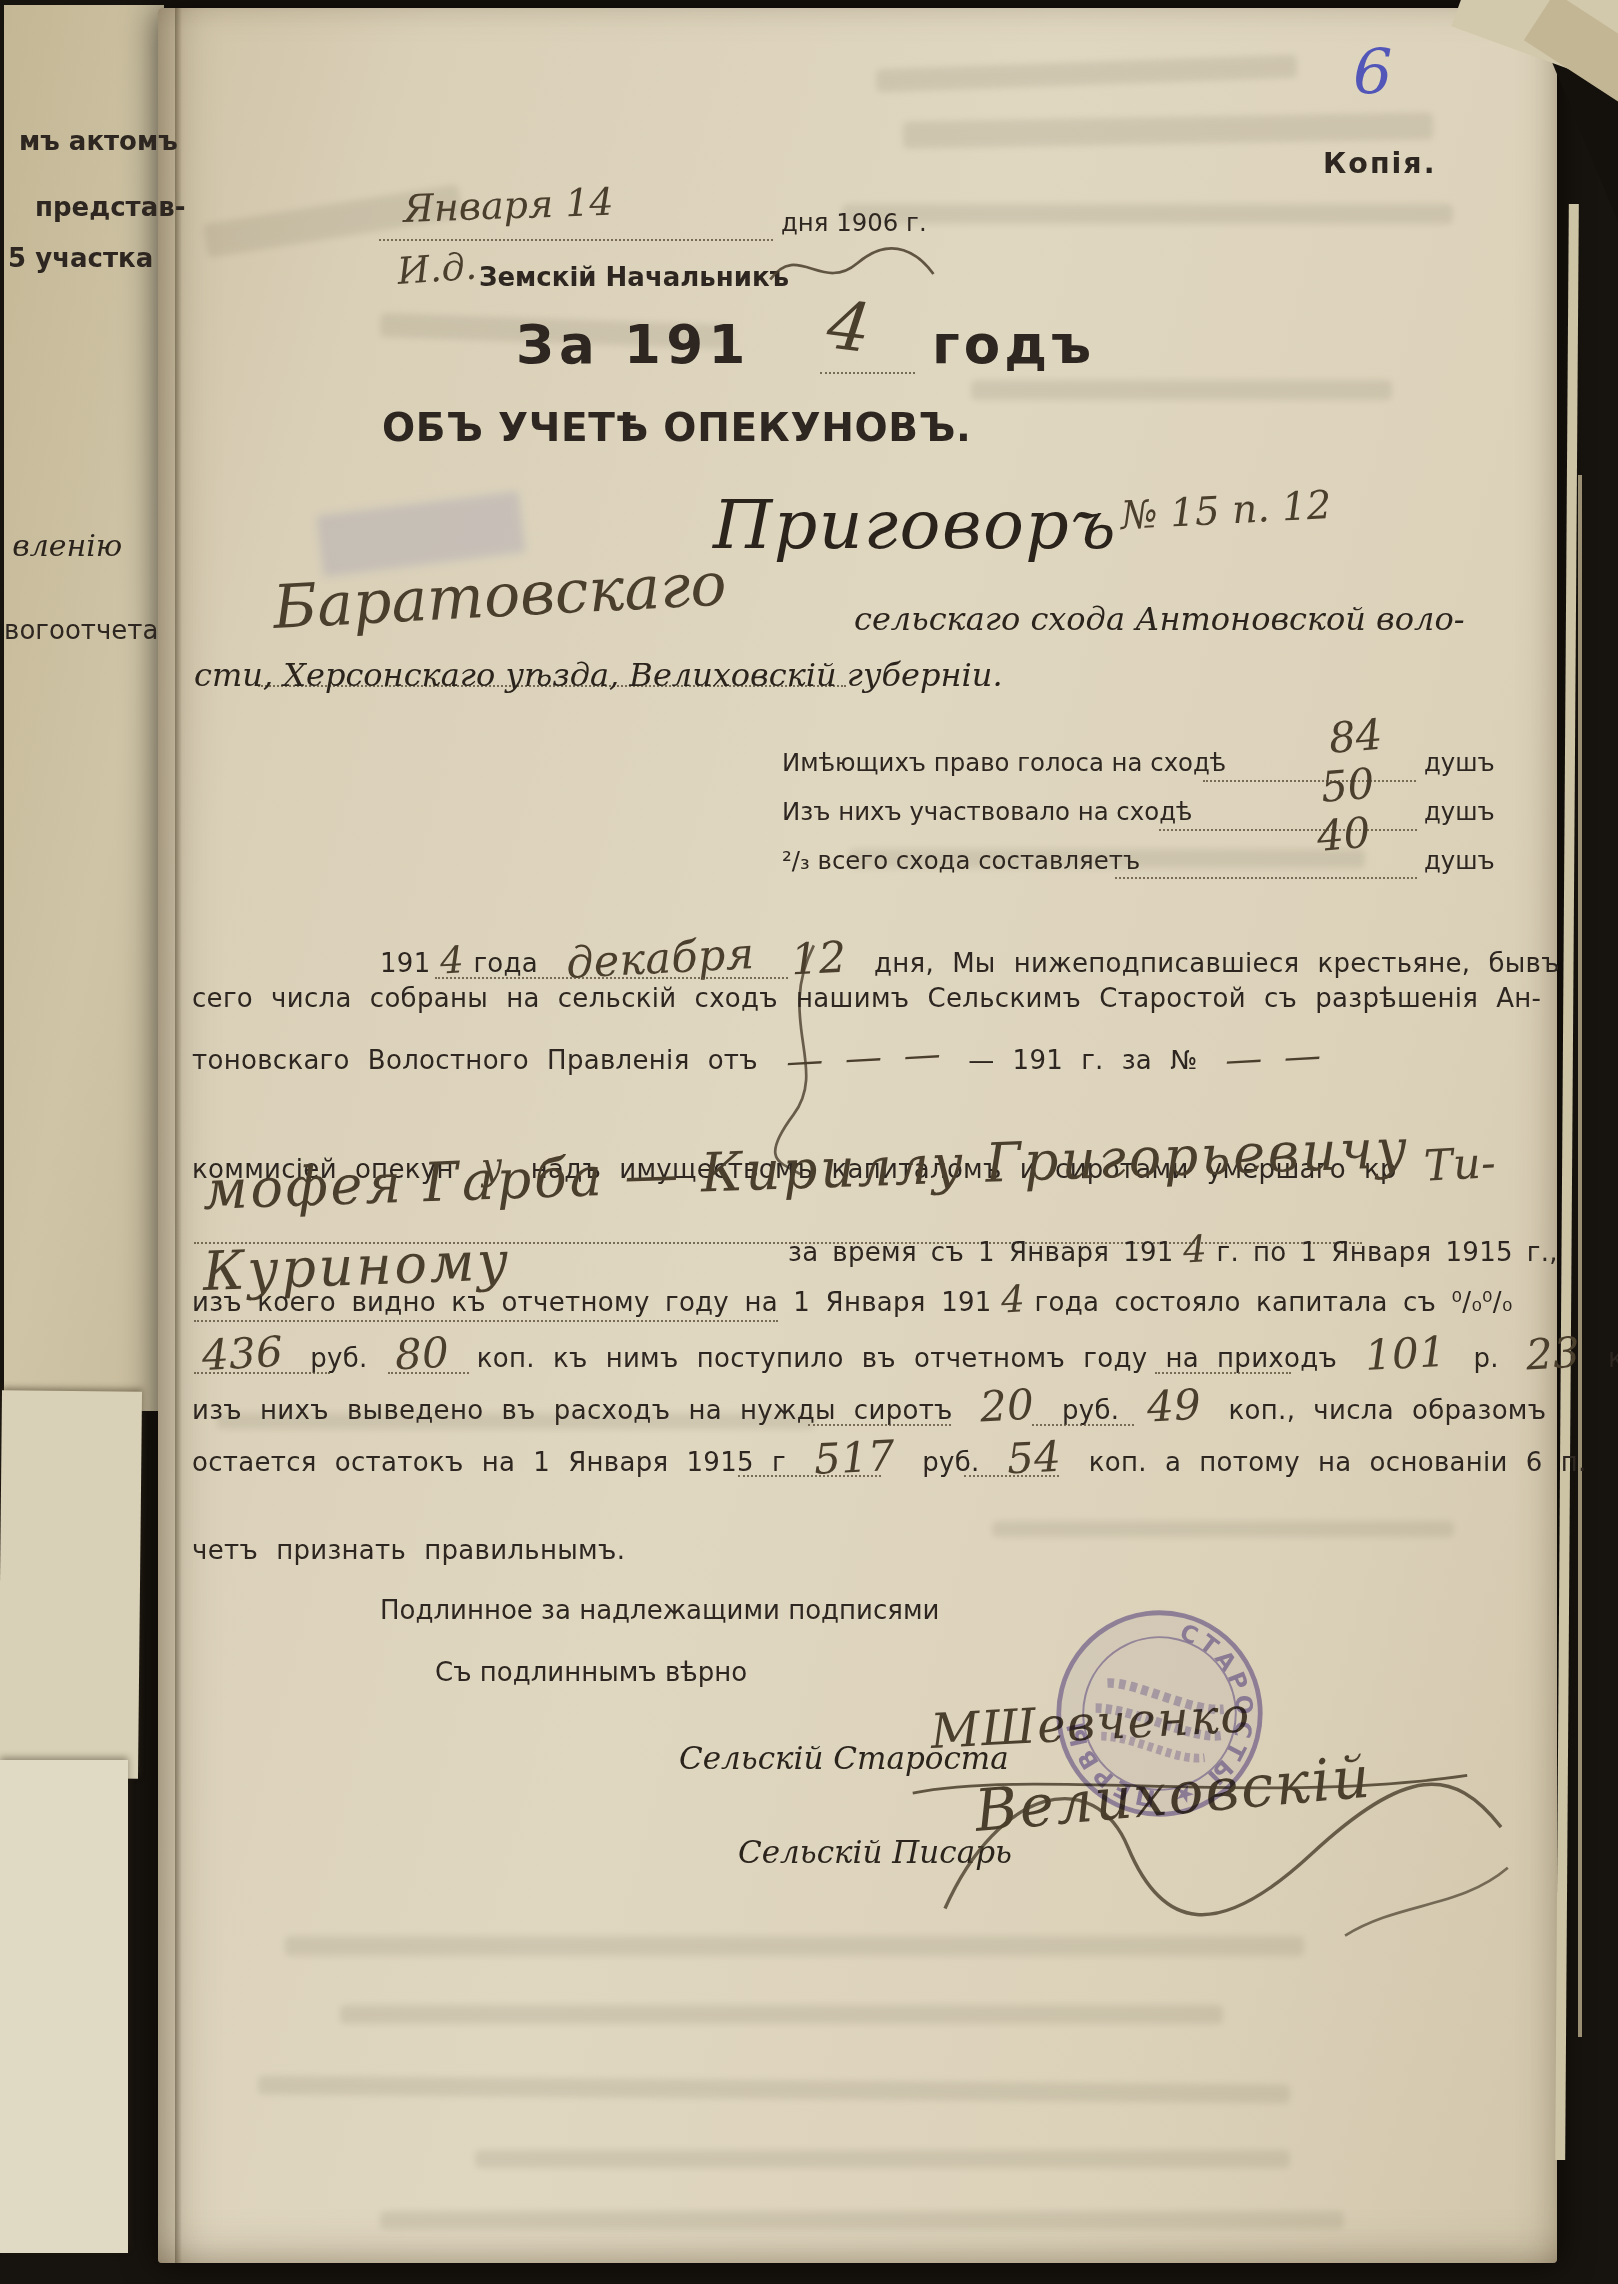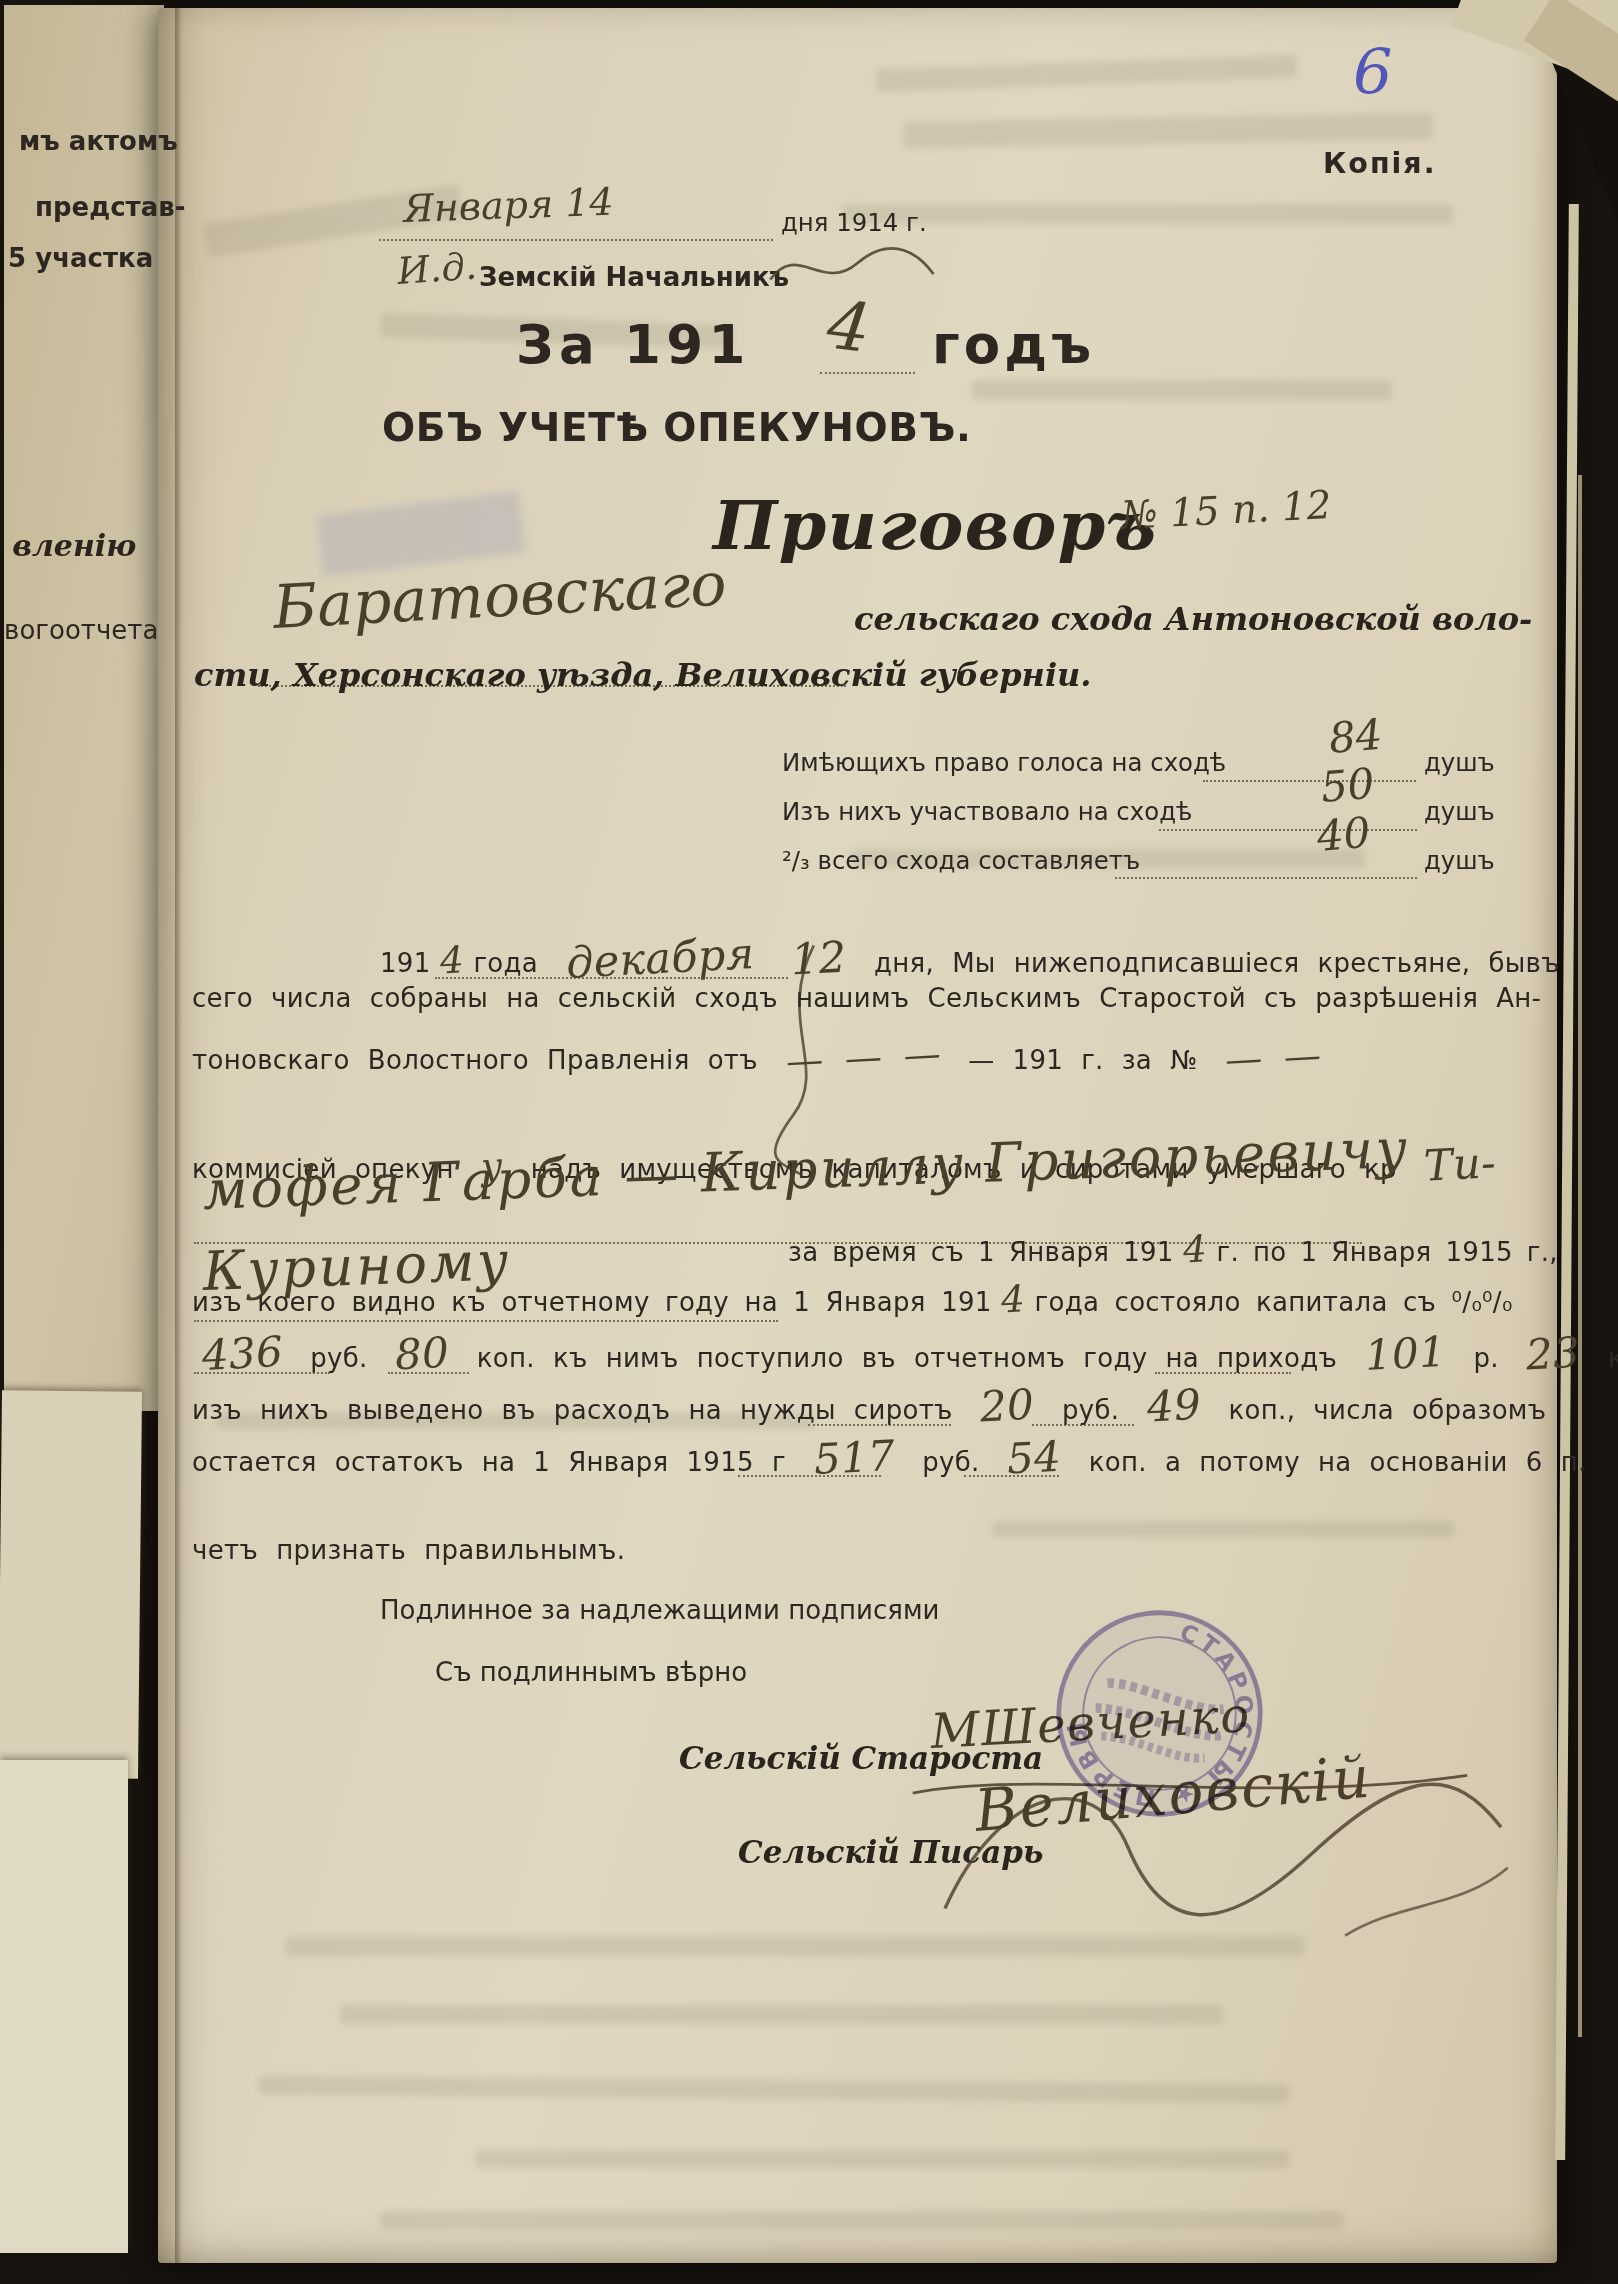--- a/index.html
+++ b/index.html
@@ -22,21 +22,21 @@
            box-shadow:0 -2.7px 6.8px rgba(60,50,30,.45);}
   .corner-dark{position:absolute;left:1413px;top:0;width:206px;height:224px;background:#14110d;
                clip-path:polygon(55% 0,100% 0,100% 100%);}
   .corner-sheet1{position:absolute;left:1460px;top:-23px;width:183px;height:83px;background:#d2c8ab;transform:rotate(20deg);}
   .corner-sheet2{position:absolute;left:1529px;top:23px;width:129px;height:57px;background:#c3b695;transform:rotate(33deg);}
   .sliver1{position:absolute;left:1562px;top:204px;width:9.5px;height:1956px;background:#cdc3a5;transform:rotate(.4deg);}
   .sliver2{position:absolute;left:1578px;top:475px;width:4.1px;height:1562px;background:#9a8f73;}
   
   .pr{position:absolute;white-space:nowrap;color:#2e2721;font-family:"DejaVu Sans","Liberation Sans",sans-serif;}
   .prb{font-weight:bold;}
-  .itl{position:absolute;white-space:nowrap;color:#2b241d;font-weight:bold;font-style:italic;
+  .itl{position:absolute;white-space:nowrap;color:#2b241d;font-weight:normal;font-style:italic;
        font-family:"DejaVu Serif","Liberation Serif",serif;}
   .hw{position:absolute;white-space:nowrap;color:#4a3e2c;font-style:italic;
       font-family:"DejaVu Serif","Liberation Serif",serif;transform-origin:left bottom;}
   .bl{position:absolute;white-space:nowrap;font-size:26px;color:#2e2721;letter-spacing:0.3px;word-spacing:9.5px;
       font-family:"DejaVu Sans","Liberation Sans",sans-serif;}
   .hwi{font-family:"DejaVu Serif","Liberation Serif",serif;font-style:italic;color:#4a3e2c;
        font-size:37px;display:inline-block;position:relative;top:1.4px;margin:0 9.5px;transform:rotate(-3deg);}
   .dots{position:absolute;border-bottom:2px dotted rgba(92,81,59,.8);height:0;}
   .ghost{position:absolute;background:#6d6650;opacity:.14;filter:blur(3.4px);border-radius:5.4px;}
   .gblue{position:absolute;background:#5f64a6;opacity:.16;filter:blur(4.1px);border-radius:4.1px;}
@@ -81,21 +81,21 @@
   <div class="pr prb" style="left:35px;top:192px;font-size:26px">представ-</div>
   <div class="pr prb" style="left:8.1px;top:243px;font-size:26px">5 участка</div>
   <div class="itl" style="left:12.2px;top:528px;font-size:30px">вленію</div>
   <div class="pr" style="left:4.1px;top:615px;font-size:26px">вогоотчета</div>
 
   <div class="pagenum" style="color:#5156b8">6</div>
   <div class="pr prb" style="left:1323px;top:147px;font-size:28.5px;letter-spacing:2px">Копія.</div>
 
   <div class="hw" style="left:404px;top:187px;font-size:38px;transform:rotate(-2deg)">Января 14</div>
   <div class="dots" style="left:379px;top:239px;width:394px"></div>
-  <div class="pr" style="left:781px;top:208px;font-size:24.4px">дня 1914 г.</div>
+  <div class="pr" style="left:781px;top:208px;font-size:24.4px">дня 1906 г.</div>
   <div class="hw" style="left:399px;top:250px;font-size:37px;transform:rotate(-4deg)">И.д.</div>
   <div class="pr prb" style="left:479px;top:262px;font-size:26px">Земскій Начальникъ</div>
   <svg style="position:absolute;left:762px;top:236px" width="177" height="68" viewBox="0 0 260 100">
     <path d="M12,64 C52,8 88,84 140,40 S232,28 252,56" fill="none" stroke="#4a3e2c" stroke-width="4" opacity=".85"></path>
   </svg>
 
   <div class="pr prb" style="left:516px;top:314px;font-size:53px;letter-spacing:5.4px">За  191</div>
   <div class="hw" style="left:823px;top:285px;font-size:67px;transform:rotate(7deg)">4</div>
   <div class="dots" style="left:820px;top:372px;width:95px"></div>
   <div class="pr prb" style="left:932px;top:314px;font-size:53px;letter-spacing:4.1px">годъ</div>

